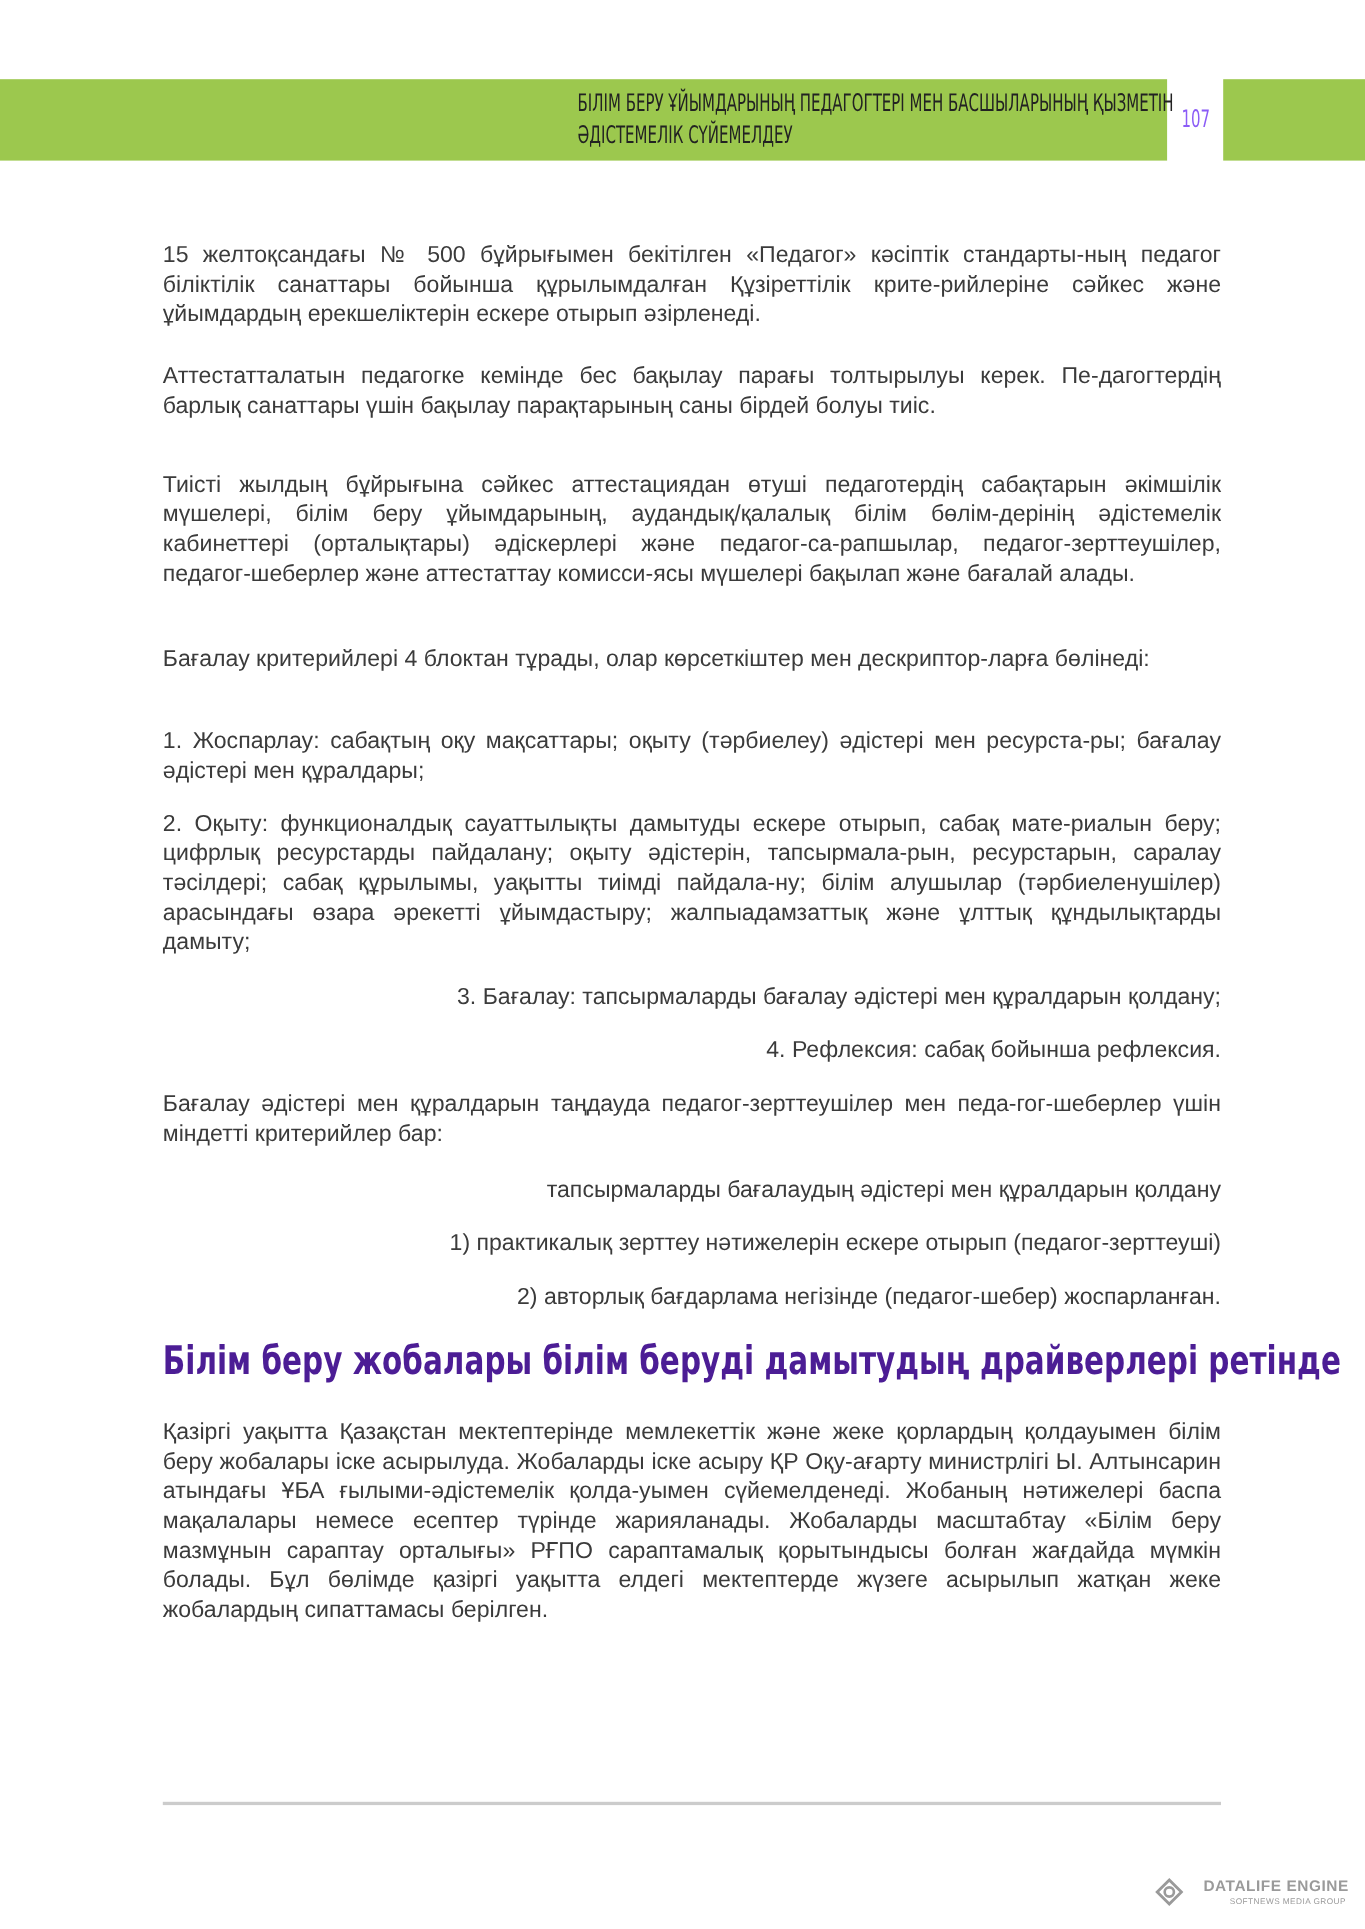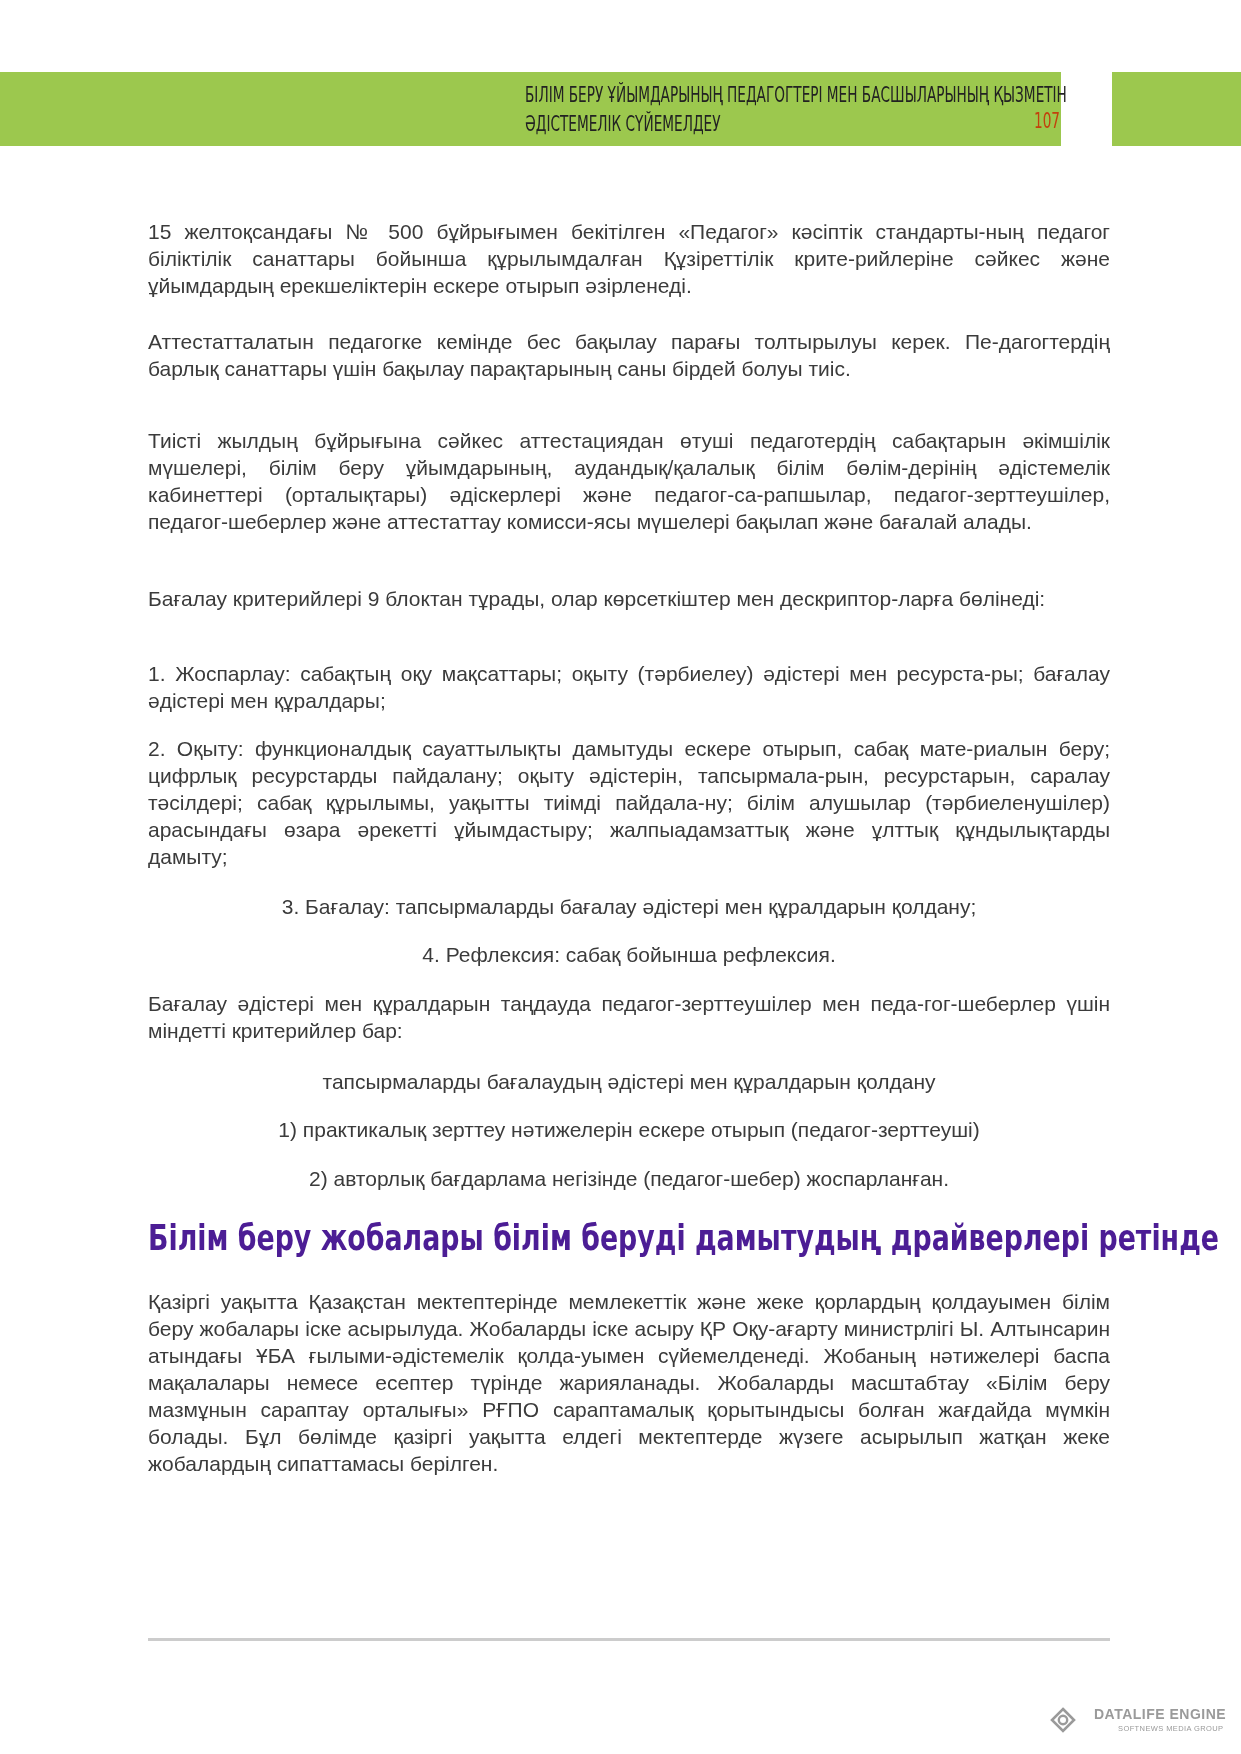--- a/index.html
+++ b/index.html
@@ -17,31 +17,31 @@
     position: absolute; left: 1112px; top: 72px; width: 129px; height: 74px;
     background: #9cc84e;
   }
   .hdr-title {
     position: absolute; right: 220px; top: 80px; width: 800px;
     color: #222; font-size: 22px; line-height: 29px;
     font-family: "DejaVu Sans", sans-serif; letter-spacing: 0;
   }
   .hdr-title .ln { display: block; transform: scaleX(0.62); transform-origin: right center; white-space: nowrap; }
   .page-num {
-    position: absolute; left: 1022px; top: 96px; width: 50px; text-align: center;
-    font-size: 22px; color: #c2410c; font-family: "DejaVu Sans", sans-serif; margin-top: 12px;
+    position: absolute; left: 1062px; top: 96px; width: 50px; text-align: center;
+    font-size: 22px; color: #8b5cf6; font-family: "DejaVu Sans", sans-serif;
   }
   .page-num span { display: inline-block; transform: scaleX(0.62); }
 
   .p {
     position: absolute; left: 148px; width: 962px;
     font-size: 21px; line-height: 27px; text-align: justify;
     color: #3b3b3b; margin: 0;
   }
-  .p.left { text-align: center; }
+  .p.left { text-align: right; }
 
   .heading {
     position: absolute; left: 148px; top: 1216px; width: 962px;
     color: #4c1d95; font-weight: bold; font-size: 36px; line-height: 44px;
     font-family: "DejaVu Sans", sans-serif; white-space: nowrap;
   }
   .heading span { display: inline-block; transform: scaleX(0.745); transform-origin: left center; }
 
   .rule {
     position: absolute; left: 148px; top: 1638px; width: 962px; height: 3px;
@@ -62,21 +62,21 @@
 <div class="hdr-title">
   <span class="ln">БІЛІМ БЕРУ ҰЙЫМДАРЫНЫҢ ПЕДАГОГТЕРІ МЕН БАСШЫЛАРЫНЫҢ ҚЫЗМЕТІН</span>
   <span class="ln">ӘДІСТЕМЕЛІК СҮЙЕМЕЛДЕУ</span>
 </div>
 <div class="page-num"><span>107</span></div>
 <div class="hdr-block"></div>
 
 <p class="p" style="top:218px">15 желтоқсандағы № 500 бұйрығымен бекітілген «Педагог» кәсіптік стандарты-ның педагог біліктілік санаттары бойынша құрылымдалған Құзіреттілік крите-рийлеріне сәйкес және ұйымдардың ерекшеліктерін ескере отырып әзірленеді.</p>
 <p class="p" style="top:328px">Аттестатталатын педагогке кемінде бес бақылау парағы толтырылуы керек. Пе-дагогтердің барлық санаттары үшін бақылау парақтарының саны бірдей болуы тиіс.</p>
 <p class="p" style="top:427px">Тиісті жылдың бұйрығына сәйкес аттестациядан өтуші педаготердің сабақтарын әкімшілік мүшелері, білім беру ұйымдарының, аудандық/қалалық білім бөлім-дерінің әдістемелік кабинеттері (орталықтары) әдіскерлері және педагог-са-рапшылар, педагог-зерттеушілер, педагог-шеберлер және аттестаттау комисси-ясы мүшелері бақылап және бағалай алады.</p>
-<p class="p" style="top:585px">Бағалау критерийлері 9 блоктан тұрады, олар көрсеткіштер мен дескриптор-ларға бөлінеді:</p>
+<p class="p" style="top:585px">Бағалау критерийлері 4 блоктан тұрады, олар көрсеткіштер мен дескриптор-ларға бөлінеді:</p>
 <p class="p" style="top:660px">1. Жоспарлау: сабақтың оқу мақсаттары; оқыту (тәрбиелеу) әдістері мен ресурста-ры; бағалау әдістері мен құралдары;</p>
 <p class="p" style="top:735px">2. Оқыту: функционалдық сауаттылықты дамытуды ескере отырып, сабақ мате-риалын беру; цифрлық ресурстарды пайдалану; оқыту әдістерін, тапсырмала-рын, ресурстарын, саралау тәсілдері; сабақ құрылымы, уақытты тиімді пайдала-ну; білім алушылар (тәрбиеленушілер) арасындағы өзара әрекетті ұйымдастыру; жалпыадамзаттық және ұлттық құндылықтарды дамыту;</p>
 <p class="p left" style="top:893px">3. Бағалау: тапсырмаларды бағалау әдістері мен құралдарын қолдану;</p>
 <p class="p left" style="top:941px">4. Рефлексия: сабақ бойынша рефлексия.</p>
 <p class="p" style="top:990px">Бағалау әдістері мен құралдарын таңдауда педагог-зерттеушілер мен педа-гог-шеберлер үшін міндетті критерийлер бар:</p>
 <p class="p left" style="top:1068px">тапсырмаларды бағалаудың әдістері мен құралдарын қолдану</p>
 <p class="p left" style="top:1116px">1) практикалық зерттеу нәтижелерін ескере отырып (педагог-зерттеуші)</p>
 <p class="p left" style="top:1165px">2) авторлық бағдарлама негізінде (педагог-шебер) жоспарланған.</p>
 
 <div class="heading"><span>Білім беру жобалары білім беруді дамытудың драйверлері ретінде</span></div>

